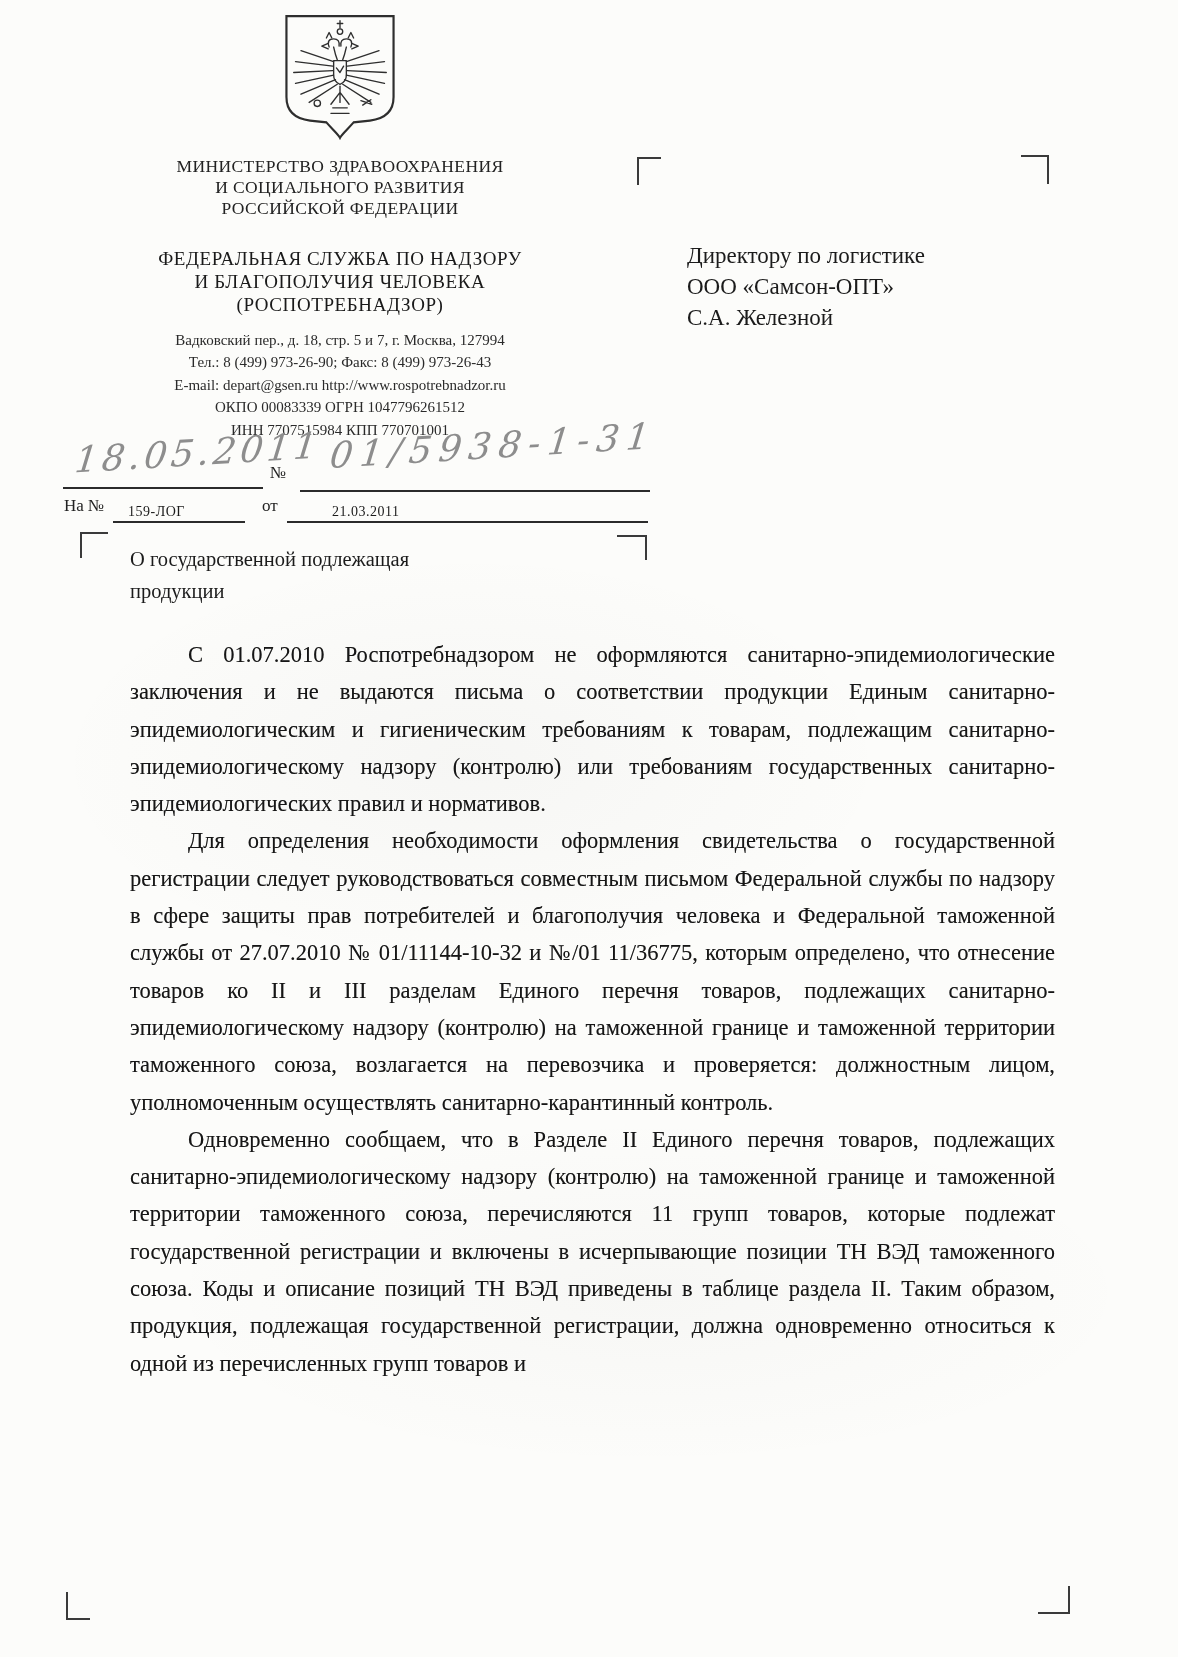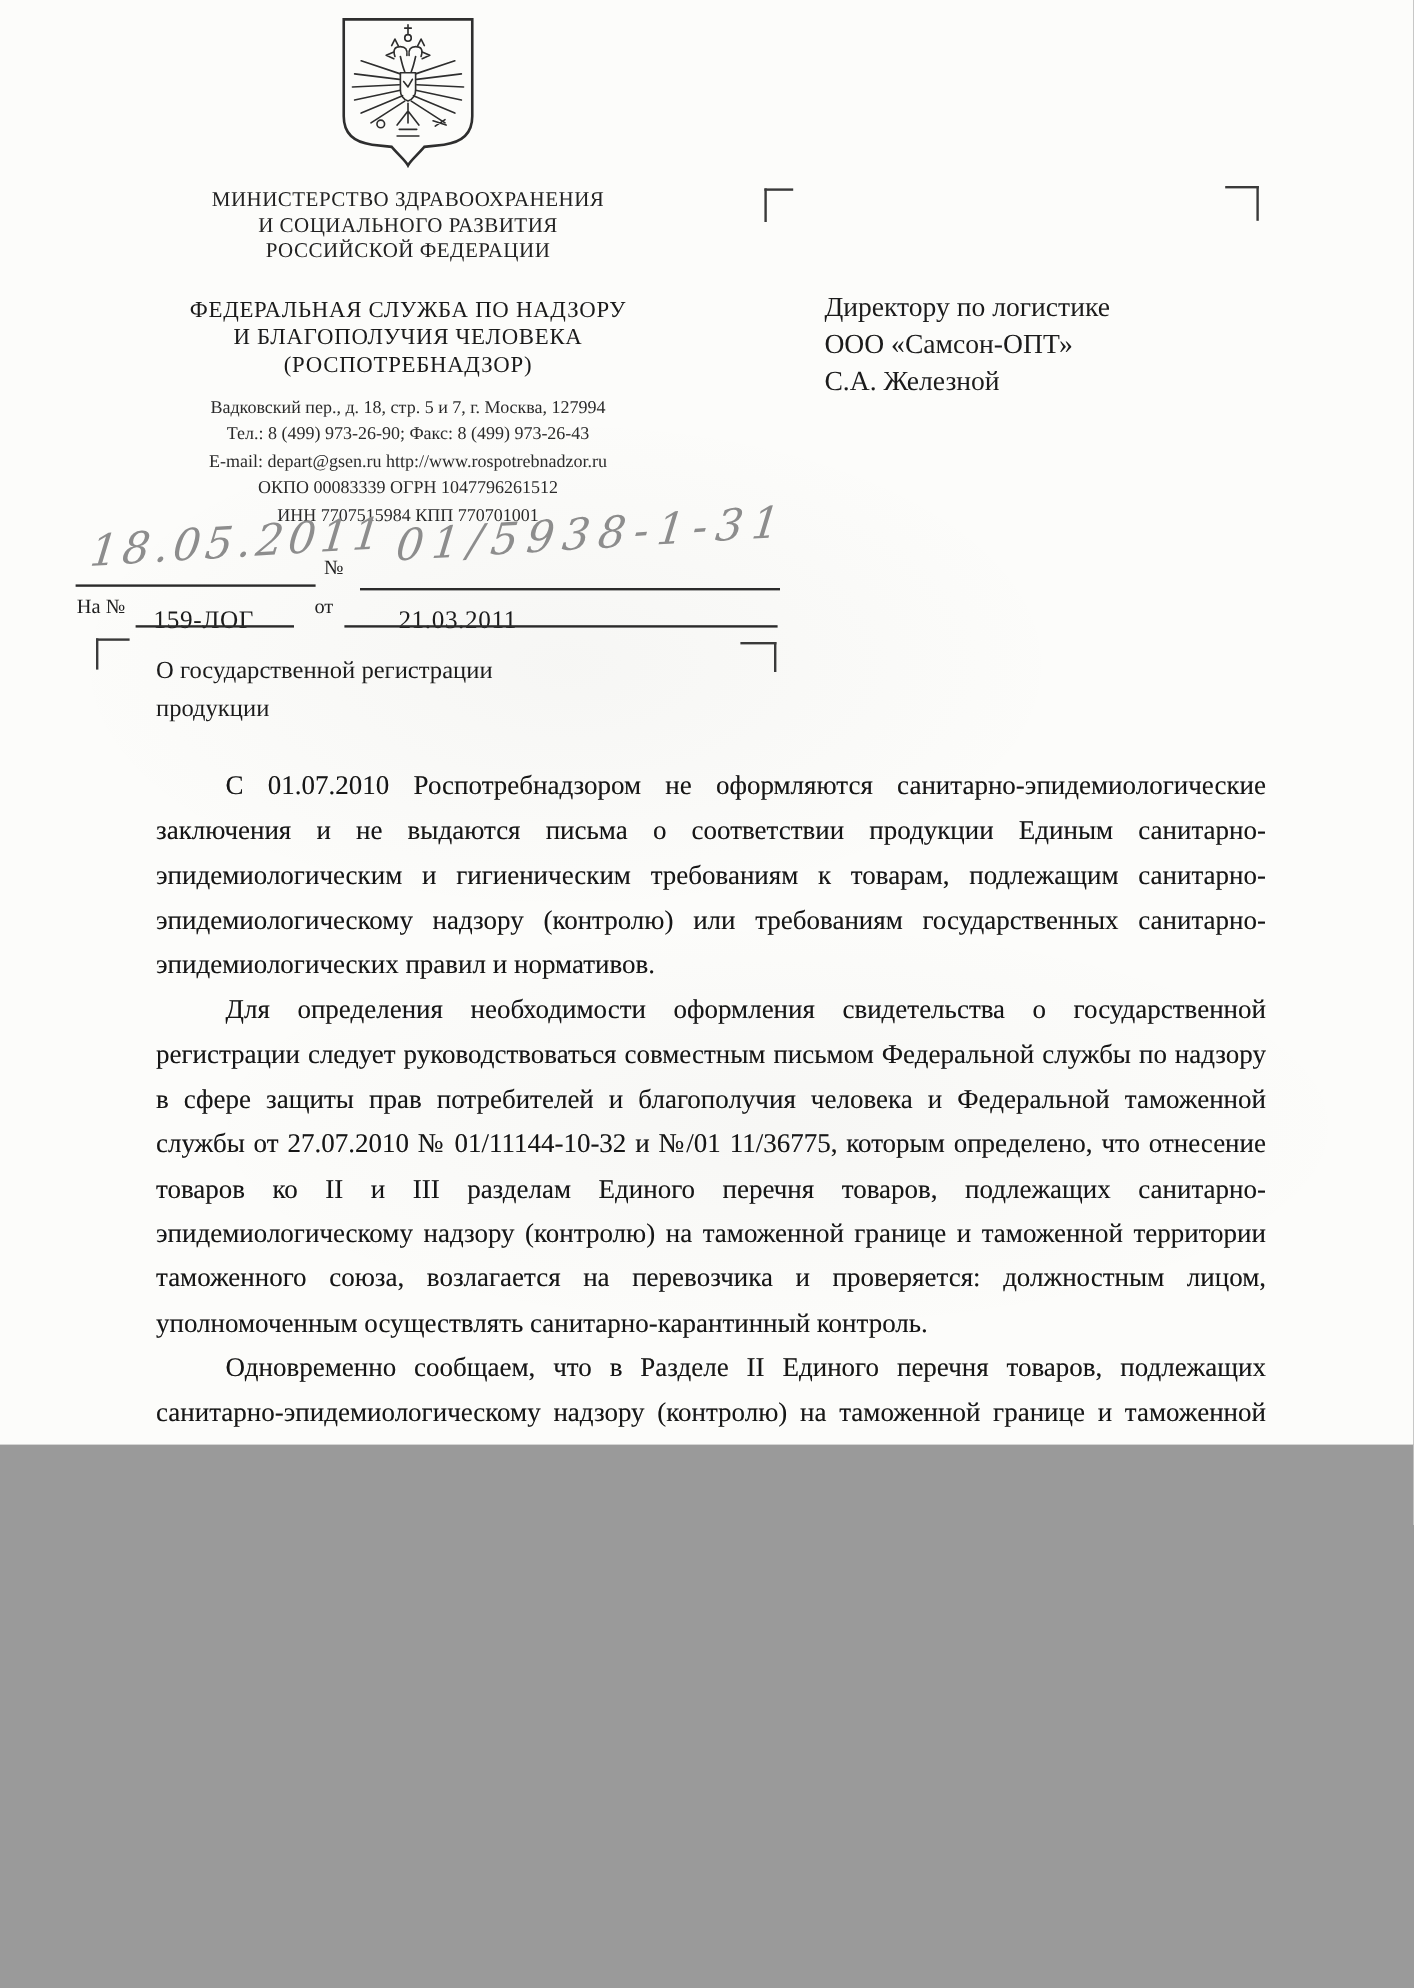--- a/index.html
+++ b/index.html
@@ -1,39 +1,39 @@
 <!DOCTYPE html>
 <html lang="ru"><head>
 <meta charset="utf-8">
 <style>
   html,body{margin:0;padding:0;background:#9a9a9a;}
   .page{
     position:relative;
-    width:1178px;height:1204px;
+    width:1178px;height:1657px;
     margin:0 auto;
     background:#fcfcfa;
     background-image:
       radial-gradient(ellipse 600px 300px at 40% 46%, rgba(90,90,90,0.035), transparent 70%),
       radial-gradient(ellipse 700px 250px at 55% 78%, rgba(90,90,90,0.03), transparent 70%);
     overflow:hidden;
     font-family:"Liberation Serif","DejaVu Serif",serif;
     color:#1c1c1c;
   }
   
   .left-col{position:absolute;left:60px;top:12px;width:560px;text-align:center;}
   .emblem-wrap{height:136px;}
   .ministry{margin-top:8px;font-size:17.5px;line-height:21px;letter-spacing:0.4px;color:#222;}
   .service{margin-top:28px;font-weight:normal;font-size:19px;line-height:23px;letter-spacing:0.6px;color:#1a1a1a;}
   .contacts{margin-top:13px;font-size:15px;line-height:22.4px;color:#2a2a2a;}
   
   .recipient{position:absolute;left:655px;top:240px;font-size:23px;line-height:31px;color:#1b1b1b;margin-left:32px;}
   
   .rule{position:absolute;border-top:2px solid #2b2b2b;}
   .lbl{position:absolute;font-size:17px;color:#222;}
-  .typed{position:absolute;font-size:21px;color:#1b1b1b;letter-spacing:0.5px;}
+  .typed{position:absolute;font-size:14px;color:#1b1b1b;letter-spacing:0.5px;}
   .handwriting{
     position:absolute;
     font-family:"DejaVu Serif",serif;font-style:italic;
     color:#8d8d8d;font-size:36px;letter-spacing:4px;white-space:nowrap;
     transform:rotate(-3.5deg) skewX(-10deg);
   }
   
   .mark{position:absolute;}
   .mark.tl{border-top:2px solid #3a3a3a;border-left:2px solid #3a3a3a;}
   .mark.tr{border-top:2px solid #3a3a3a;border-right:2px solid #3a3a3a;}
@@ -114,21 +114,21 @@
   <div class="rule" style="left:300px;top:490px;width:350px;"></div>
 
   <span class="lbl" style="left:64px;top:496px;text-align:right;">На №</span>
   <span class="typed" style="left:128px;top:504px;">159-ЛОГ</span>
   <div class="rule" style="left:113px;top:521px;width:132px;"></div>
   <span class="lbl" style="left:262px;top:496px;">от</span>
   <span class="typed" style="left:332px;top:504px;">21.03.2011</span>
   <div class="rule" style="left:287px;top:521px;width:361px;"></div>
 
   <div class="subject">
-    <div>О государственной регистрации</div>
+    <div>О государственной подлежащая</div>
     <div>продукции</div>
   </div>
 
   <div class="body-text">
     <p>С 01.07.2010 Роспотребнадзором не оформляются санитарно-эпидемиологические заключения и не выдаются письма о соответствии продукции Единым санитарно-эпидемиологическим и гигиеническим требованиям к товарам, подлежащим санитарно-эпидемиологическому надзору (контролю) или требованиям государственных санитарно-эпидемиологических правил и нормативов.</p>
     <p>Для определения необходимости оформления свидетельства о государственной регистрации следует руководствоваться совместным письмом Федеральной службы по надзору в сфере защиты прав потребителей и благополучия человека и Федеральной таможенной службы от 27.07.2010 № 01/11144-10-32 и №/01 11/36775, которым определено, что отнесение товаров ко II и III разделам Единого перечня товаров, подлежащих санитарно-эпидемиологическому надзору (контролю) на таможенной границе и таможенной территории таможенного союза, возлагается на перевозчика и проверяется: должностным лицом, уполномоченным осуществлять санитарно-карантинный контроль.</p>
     <p>Одновременно сообщаем, что в Разделе II Единого перечня товаров, подлежащих санитарно-эпидемиологическому надзору (контролю) на таможенной границе и таможенной территории таможенного союза, перечисляются 11 групп товаров, которые подлежат государственной регистрации и включены в исчерпывающие позиции ТН ВЭД таможенного союза. Коды и описание позиций ТН ВЭД приведены в таблице раздела II. Таким образом, продукция, подлежащая государственной регистрации, должна одновременно относиться к одной из перечисленных групп товаров и</p>
   </div>
 
 </div>

